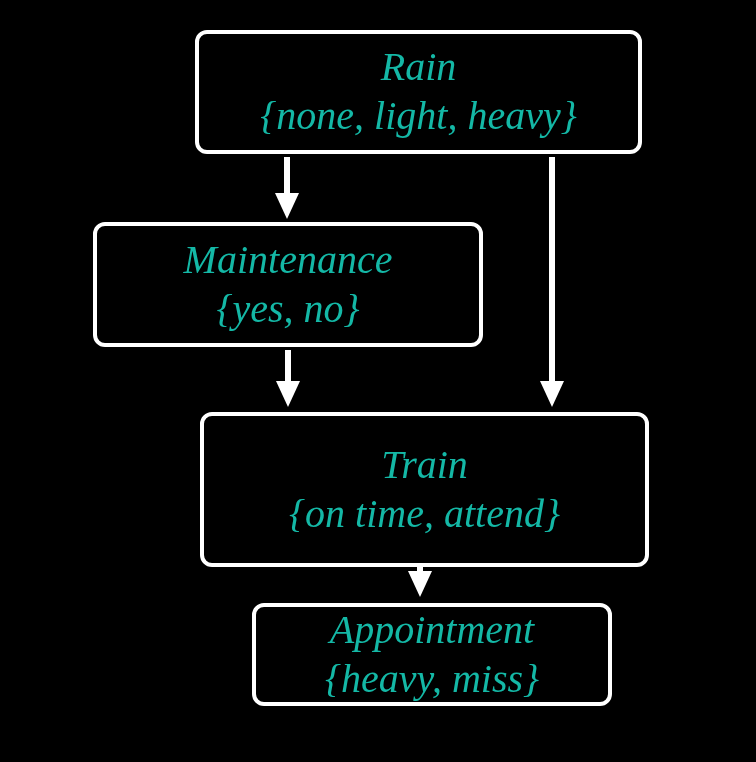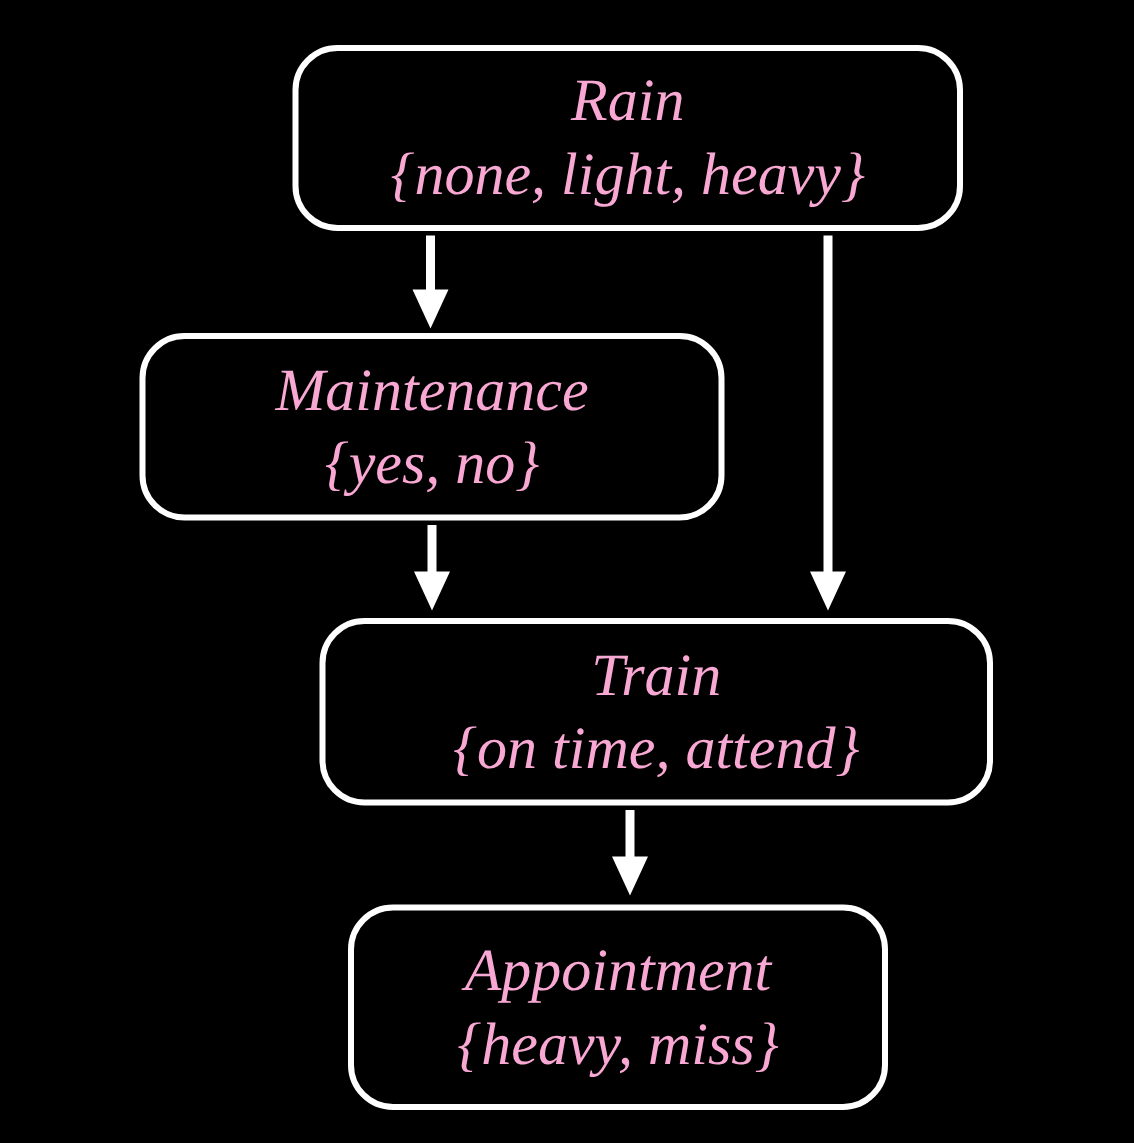--- a/index.html
+++ b/index.html
@@ -20,37 +20,37 @@
     left: 0;
     top: 0;
     width: 756px;
     height: 762px;
     pointer-events: none;
   }
   .node {
     position: absolute;
     box-sizing: border-box;
     border: 4px solid #ffffff;
-    border-radius: 30px;
+    border-radius: 12px;
     background: #000000;
-    color: #f9a8d4;
+    color: #14b8a6;
     display: flex;
     flex-direction: column;
     align-items: center;
     justify-content: center;
     text-align: center;
     font-style: italic;
     font-size: 40px;
     line-height: 1.22;
     white-space: nowrap;
   }
   .node-rain        { left: 195px; top: 30px;  width: 447px; height: 124px; }
   .node-maintenance { left: 93px;  top: 222px; width: 390px; height: 125px; }
-  .node-train       { left: 213px; top: 412px; width: 449px; height: 125px; text-align: right; }
-  .node-appointment { left: 232px; top: 603px; width: 360px; height: 137px; }
+  .node-train       { left: 200px; top: 412px; width: 449px; height: 155px; text-align: right; }
+  .node-appointment { left: 252px; top: 603px; width: 360px; height: 103px; }
   .node-title, .node-values {
     display: block;
   }
 </style>
 </head>
 <body>
 
 <div class="canvas">
 
   <svg class="edges-layer" viewBox="0 0 756 762" xmlns="http://www.w3.org/2000/svg">

